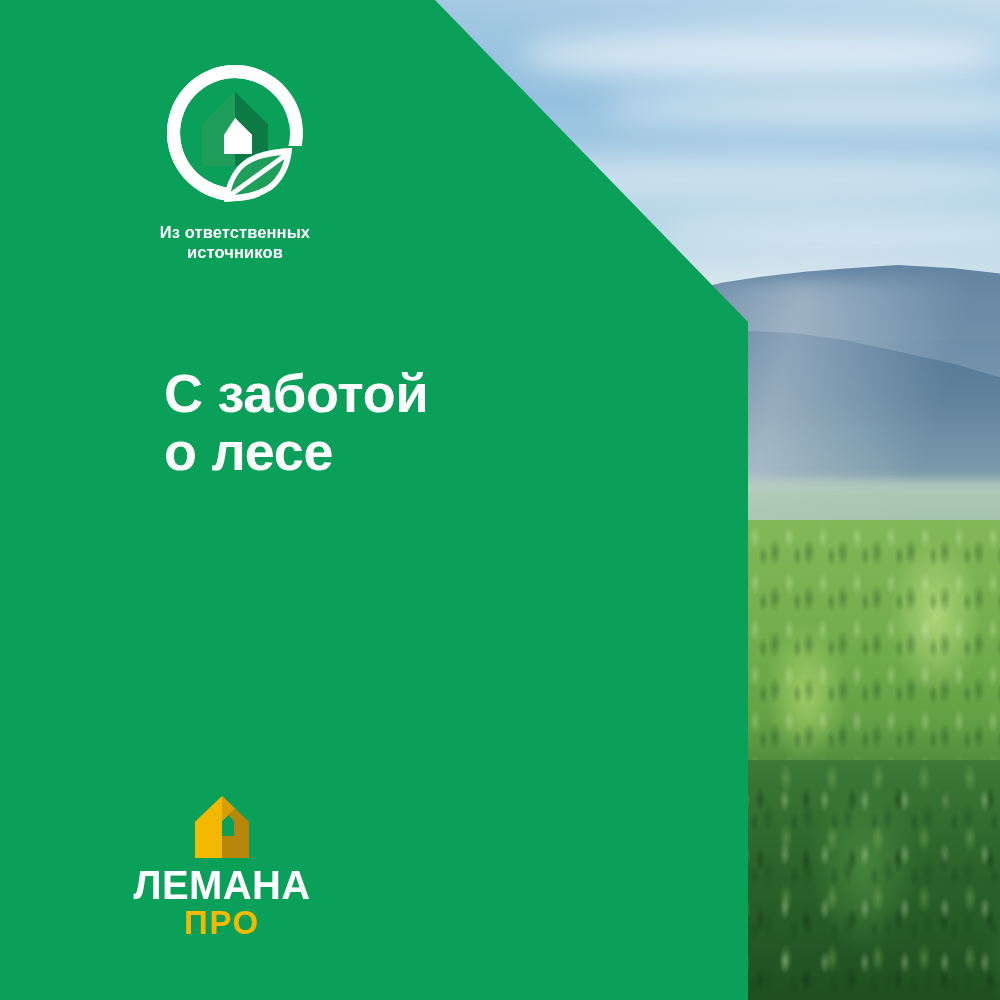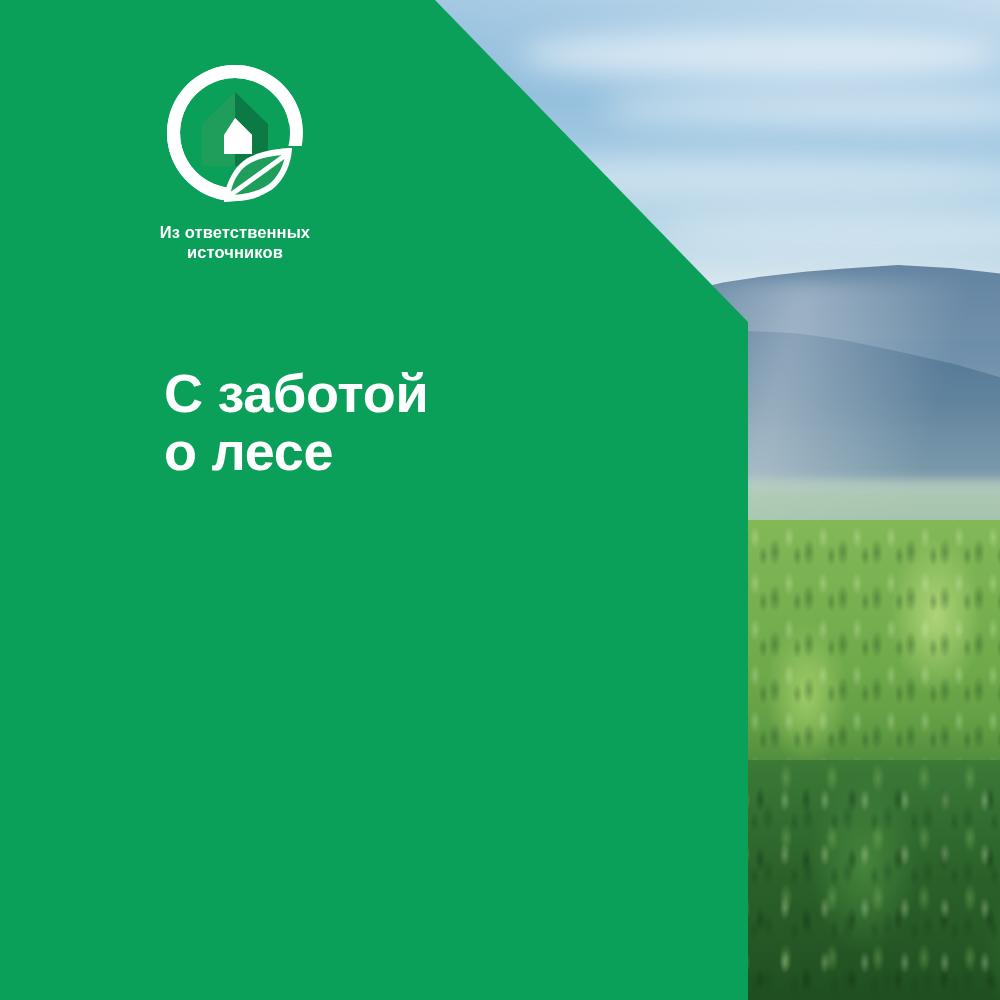--- a/index.html
+++ b/index.html
@@ -214,14 +214,30 @@
       </svg>
     </div>
     <div class="cert-caption">Из ответственных
 источников</div>
   </div>
 
   <h1 class="headline">С заботой
 о лесе</h1>
 
 
+  <div class="brand">
+    <svg class="brand-mark" viewBox="0 0 66 62" aria-hidden="true">
+
+      <path d="M33 0 L46 12.5 L33 25 L20 12.5 Z" fill="#F5B800"></path>
+      <path d="M20 12.5 L33 25 L33 62 L20 62 Z" fill="#F5B800"></path>
+      <path d="M6 26 L20 12.5 L20 62 L6 62 Z" fill="#F5B800"></path>
+      <path d="M6 26 L20 12.5 L33 25 L33 40 L19 40 L19 62 L6 62 Z" fill="#F5B800"></path>
+
+      <path d="M33 0 L60 26 L60 62 L33 62 L33 40 L45 40 L45 25 L33 12.5 Z" fill="#B8860B"></path>
+      <path d="M46 12.5 L60 26 L60 62 L46 62 Z" fill="#B8860B"></path>
+
+      <path d="M33 0 L46 12.5 L33 25 Z" fill="#D79C06"></path>
+    </svg>
+    <span class="brand-name">ЛЕМАНА</span>
+    <span class="brand-sub">ПРО</span>
+  </div>
 
 </div>
 
 </body></html>

